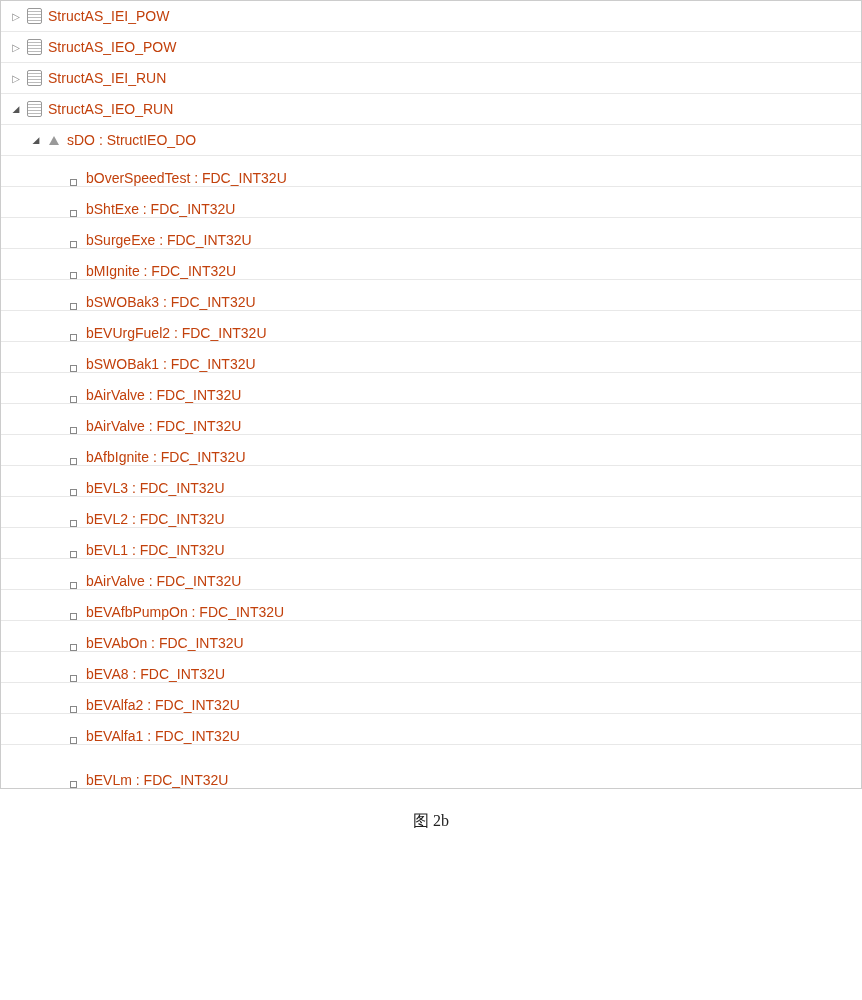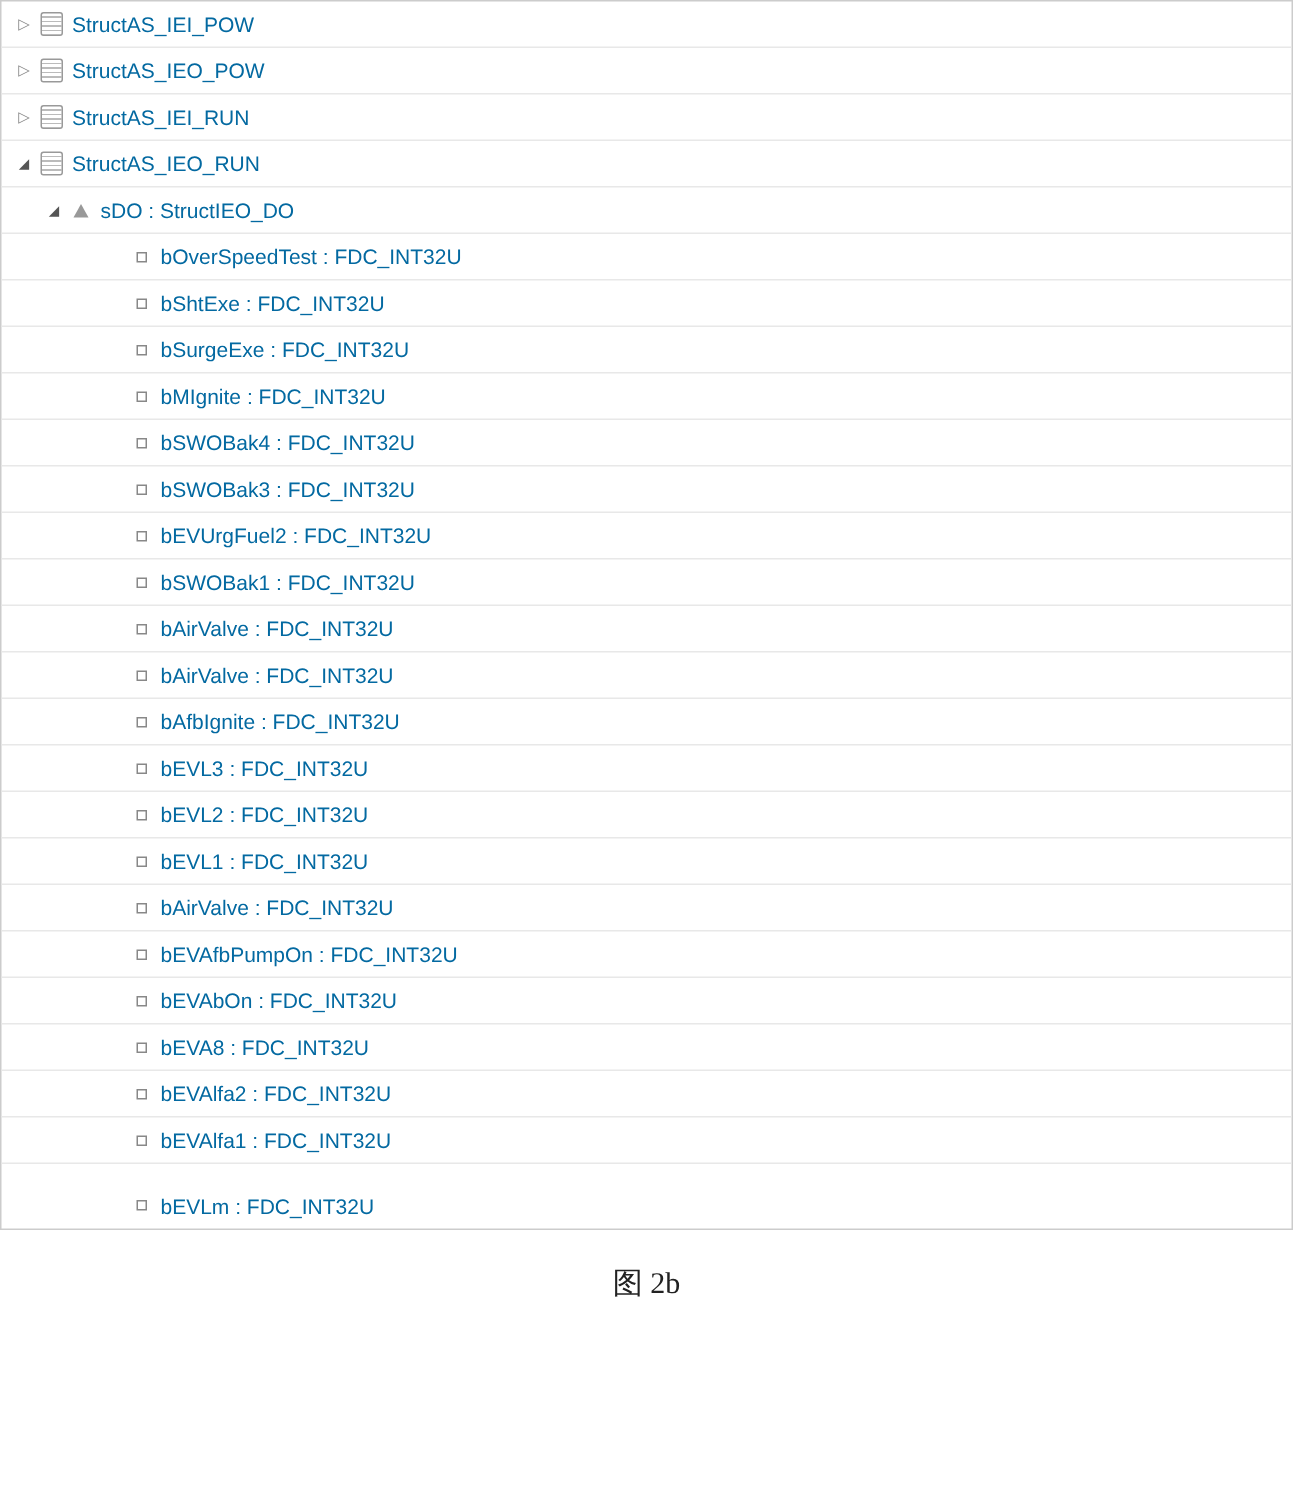--- a/index.html
+++ b/index.html
@@ -68,28 +68,28 @@
     }
     .icon-square {
       width: 7px;
       height: 7px;
       border: 1px solid #888;
       background: #fff;
       margin-left: 4px;
       margin-right: 9px;
     }
     .label {
-      color: #0369a1;
+      color: #c2410c;
       white-space: nowrap;
     }
     .indent-1 { padding-left: 28px; }
-    .indent-2 { padding-left: 68px; }
+    .indent-2 { padding-left: 47px; align-items: flex-end; }
     .caption {
       text-align: center;
-      font-size: 20px;
+      font-size: 16px;
       font-family: "SimSun", serif;
       margin-top: 22px;
       color: #222;
     }
   </style>
 </head>
 <body>
 
 <div class="tree-container">
 
@@ -140,25 +140,20 @@
         <span class="label">bSurgeExe : FDC_INT32U</span>
       </div>
       <div class="tree-row indent-2">
         <span class="expander none"></span>
         <span class="icon icon-square"></span>
         <span class="label">bMIgnite : FDC_INT32U</span>
       </div>
       <div class="tree-row indent-2">
         <span class="expander none"></span>
         <span class="icon icon-square"></span>
-        <span class="label">bSWOBak4 : FDC_INT32U</span>
-      </div>
-      <div class="tree-row indent-2">
-        <span class="expander none"></span>
-        <span class="icon icon-square"></span>
         <span class="label">bSWOBak3 : FDC_INT32U</span>
       </div>
       <div class="tree-row indent-2">
         <span class="expander none"></span>
         <span class="icon icon-square"></span>
         <span class="label">bEVUrgFuel2 : FDC_INT32U</span>
       </div>
       <div class="tree-row indent-2">
         <span class="expander none"></span>
         <span class="icon icon-square"></span>

